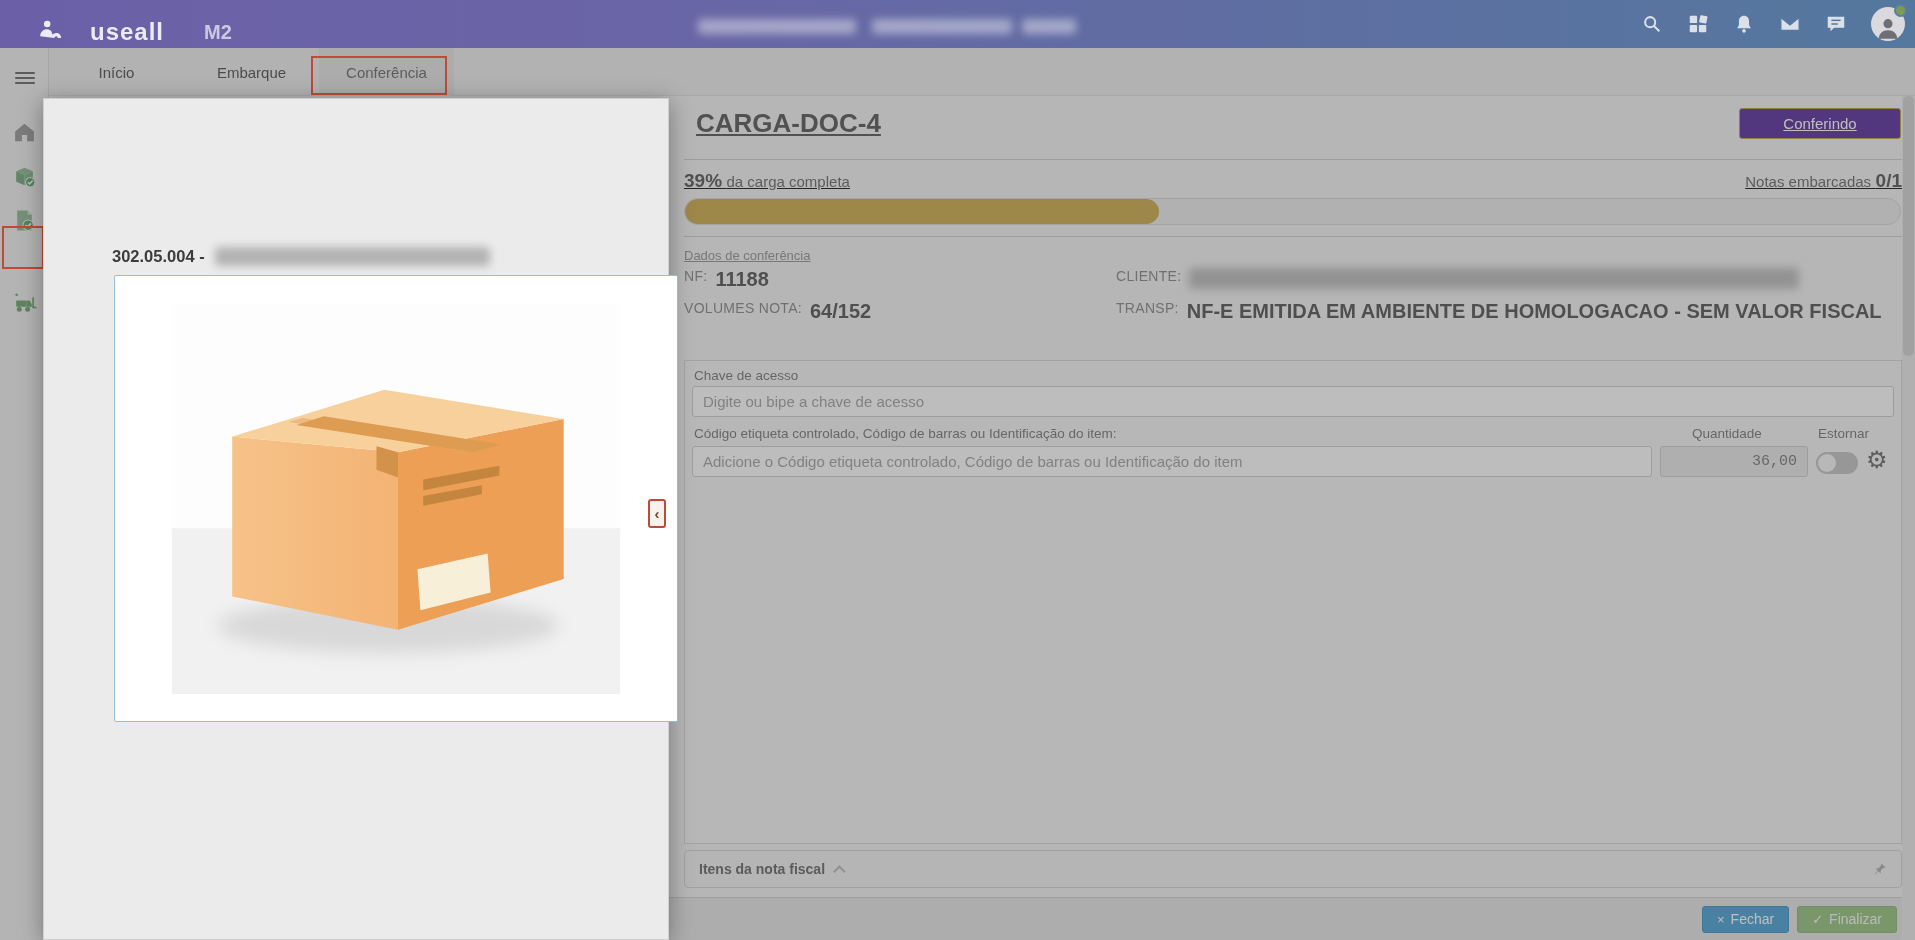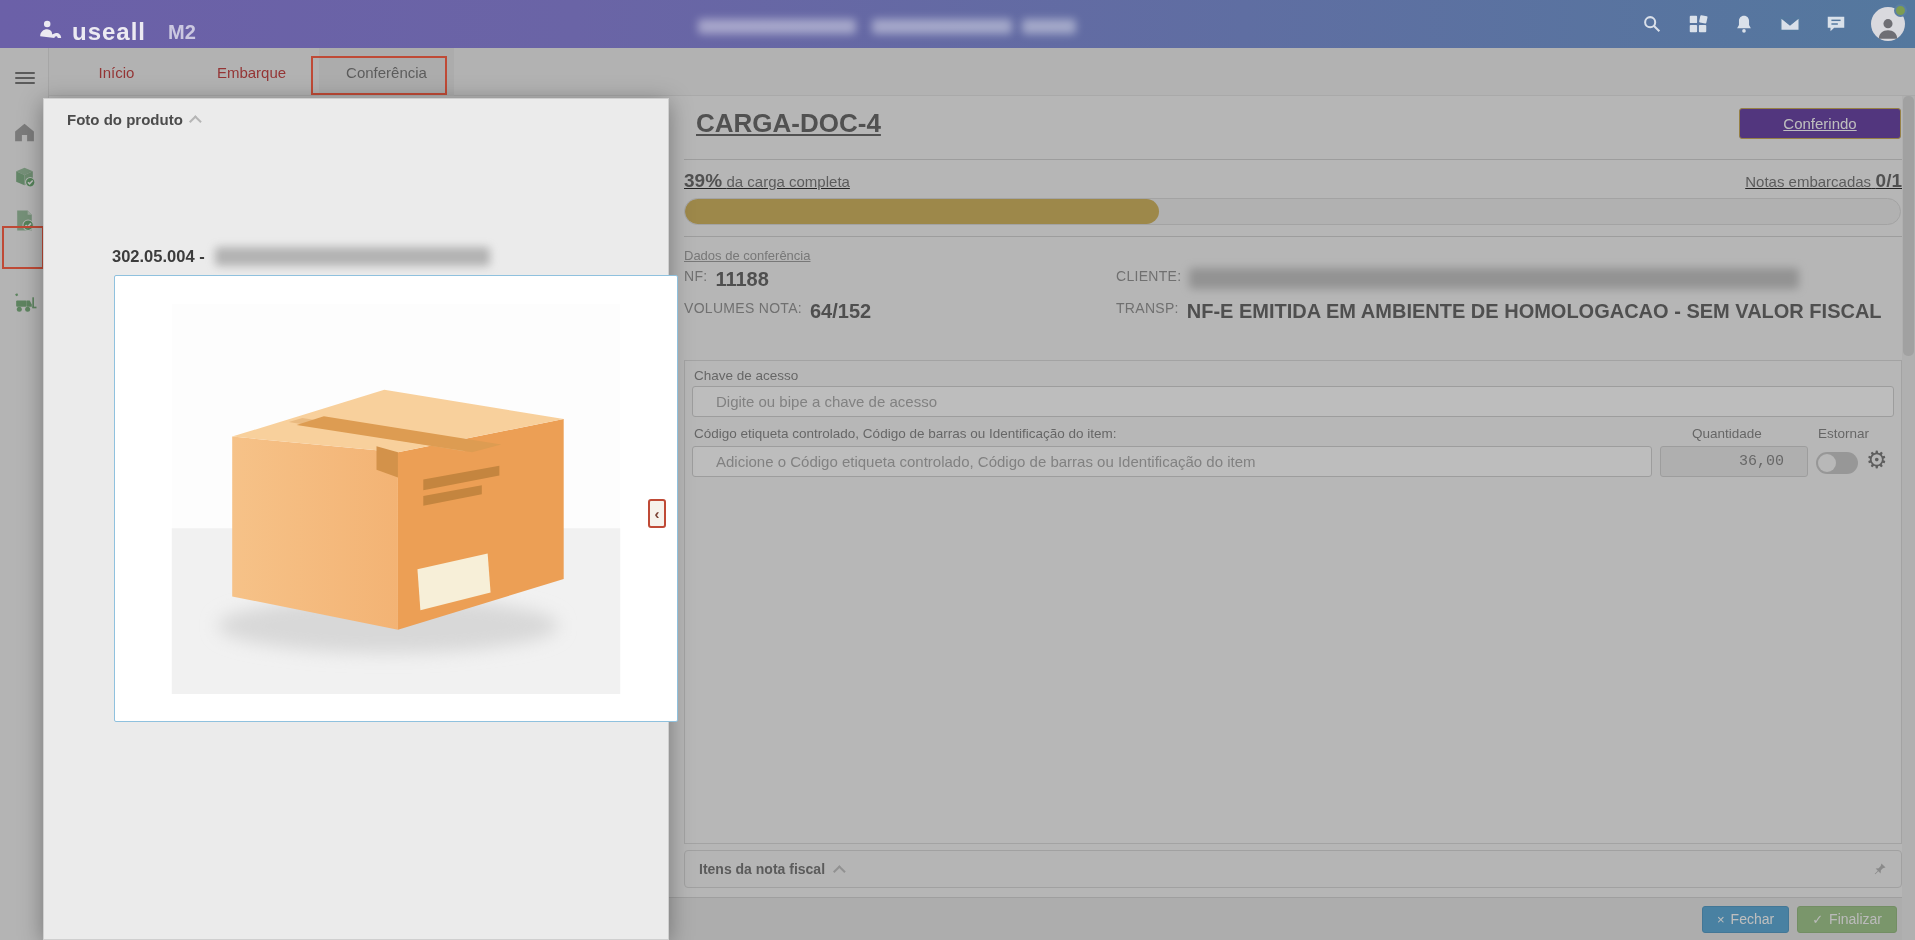--- a/index.html
+++ b/index.html
@@ -5,39 +5,39 @@
   * { margin:0; padding:0; box-sizing:border-box; }
   html,body { width:1915px; height:940px; overflow:hidden; background:#fff;
               font-family:"Liberation Sans", sans-serif; }
   #app { position:relative; width:1915px; height:940px; overflow:hidden; background:#f2f2f2; }
   .abs { position:absolute;text-decoration:underline; }
 
   
   #header { position:absolute; left:0; top:0; width:1915px; height:48px; z-index:30;
             background:linear-gradient(90deg,#6b60a8 0%, #6a64a6 30%, #54789e 100%);
             display:flex; align-items:center; }
-  #brand { display:flex; align-items:center; gap:8px; margin-left:38px;margin-top:16px; }
+  #brand { display:flex; align-items:center; gap:26px; margin-left:38px;margin-top:16px; }
   #brand-swirl { width:26px; height:26px; }
   #brand-name { color:#eceaf2; font-size:24px; font-weight:bold; letter-spacing:1px; }
   #brand-prod { color:rgba(255,255,255,.65); font-size:20px; font-weight:bold; margin-left:14px; }
   .hdr-redacted { position:absolute; top:19px; height:15px; border-radius:4px;
                   background:rgba(255,255,255,.42); filter:blur(4px); }
   .hdr-icons { position:absolute; right:10px; top:0; height:48px; display:flex; align-items:center; gap:24px; }
   .hdr-icons svg { width:22px; height:22px; display:block; }
   #avatar { width:34px; height:34px; border-radius:50%; background:#d9d9de; position:relative;
             display:flex; align-items:flex-end; justify-content:center; overflow:visible; }
   #avatar svg { width:26px; height:26px; }
   #avatar .status { position:absolute; right:-2px; top:-3px; width:13px; height:13px; border-radius:50%;
                     background:#7d9c52; border:2px solid #5b7fa3; }
 
   
   #tabbar { position:absolute; left:49px; top:48px; width:1866px; height:48px; background:#ececec;
             display:flex; border-bottom:1px solid #dcdcdc; }
   .tab { width:135px; height:48px; display:flex; align-items:center; justify-content:center;
-         font-size:15px; color:#b91c1c; cursor:pointer; }
+         font-size:15px; color:#404040; cursor:pointer; }
   .tab.current { background:#e2e2e2; color:#5d5d5d; }
 
   
   #sidebar { position:absolute; left:0; top:48px; width:49px; height:892px; background:#efefef;
              border-right:1px solid #d8d8d8; }
   .side-item { width:49px; height:44px; display:flex; align-items:center; justify-content:center; cursor:pointer; }
   #hamburger { margin-top:8px; }
   #hamburger .bar { width:20px; height:2.5px; background:#5a5a5a; margin:2.5px auto; border-radius:1px; }
   .side-item svg { width:25px; height:25px; }
 
@@ -61,21 +61,21 @@
   #progress-fill { height:100%; background:#c9a53f; border-radius:14px; }
   #conf-section-label { left:684px; top:248px; font-size:13px; color:#8a8a8a; }
   .kv { position:absolute; display:flex; align-items:flex-start; gap:8px; white-space:nowrap; }
   .kv .k { font-size:14px; color:#7d7d7d; letter-spacing:.3px; }
   .kv .v { font-size:20px; font-weight:bold; color:#474747; }
   .redacted { background:rgba(110,110,110,.45); filter:blur(4px); border-radius:4px; display:inline-block; }
 
   #fieldbox { left:684px; top:360px; width:1218px; height:484px; border:1px solid #d2d2d2; background:#f4f4f4; }
   .fld-label { position:absolute; font-size:13.5px; color:#6d6d6d; }
   .txt { position:absolute; height:31px; background:#fdfdfd; border:1px solid #c9c9c9; border-radius:3px;
-         font-size:15px; color:#555; padding:0 23px; font-family:"Liberation Sans",sans-serif; }
+         font-size:15px; color:#555; padding:0 10px; font-family:"Liberation Sans",sans-serif; }
   .txt::placeholder { color:#9a9a9a; }
   #qty-input { text-align:right; background:#e6e6e6; color:#6f6f6f; }
   #toggle { left:1816px; top:452px; width:42px; height:22px; background:#bfbfbf; border-radius:11px; position:absolute; }
   #toggle .knob { position:absolute; left:2px; top:2px; width:18px; height:18px; background:#f5f5f5; border-radius:50%; }
   #gear { left:1866px; top:446px; font-size:24px; color:#5f5f5f; position:absolute; }
 
   #itens-panel { left:684px; top:850px; width:1218px; height:38px; border:1px solid #cfcfcf; border-radius:4px;
                  background:#f0f0f0; display:flex; align-items:center; padding:0 14px; position:absolute; }
   #itens-panel .ttl { font-size:14px; font-weight:bold; color:#5a5a5a; }
   #itens-pin { margin-left:auto; opacity:.55; }
@@ -286,24 +286,20 @@
       <div id="scrollthumb"></div>
     </div>
   </div>
 
   <div id="mask"></div>
 
   <div class="annotation" style="left:311px; top:56px; width:136px; height:39px;"></div>
   <div class="annotation" style="left:2px; top:226px; width:42px; height:43px;"></div>
 
   <div id="panel">
-    <div class="sect-head">
-      <span class="ttl">Foto do produto</span>
-      <span class="chev-up"></span>
-    </div>
 
     <div id="product-code-row">
       <span id="product-code">302.05.004 -</span>
       <span class="redacted" style="width:275px; height:19px;"></span>
     </div>
 
     <div id="img-frame">
       <svg viewBox="0 0 460 400">
         <defs>
           <filter id="soft" x="-40%" y="-40%" width="180%" height="180%">

